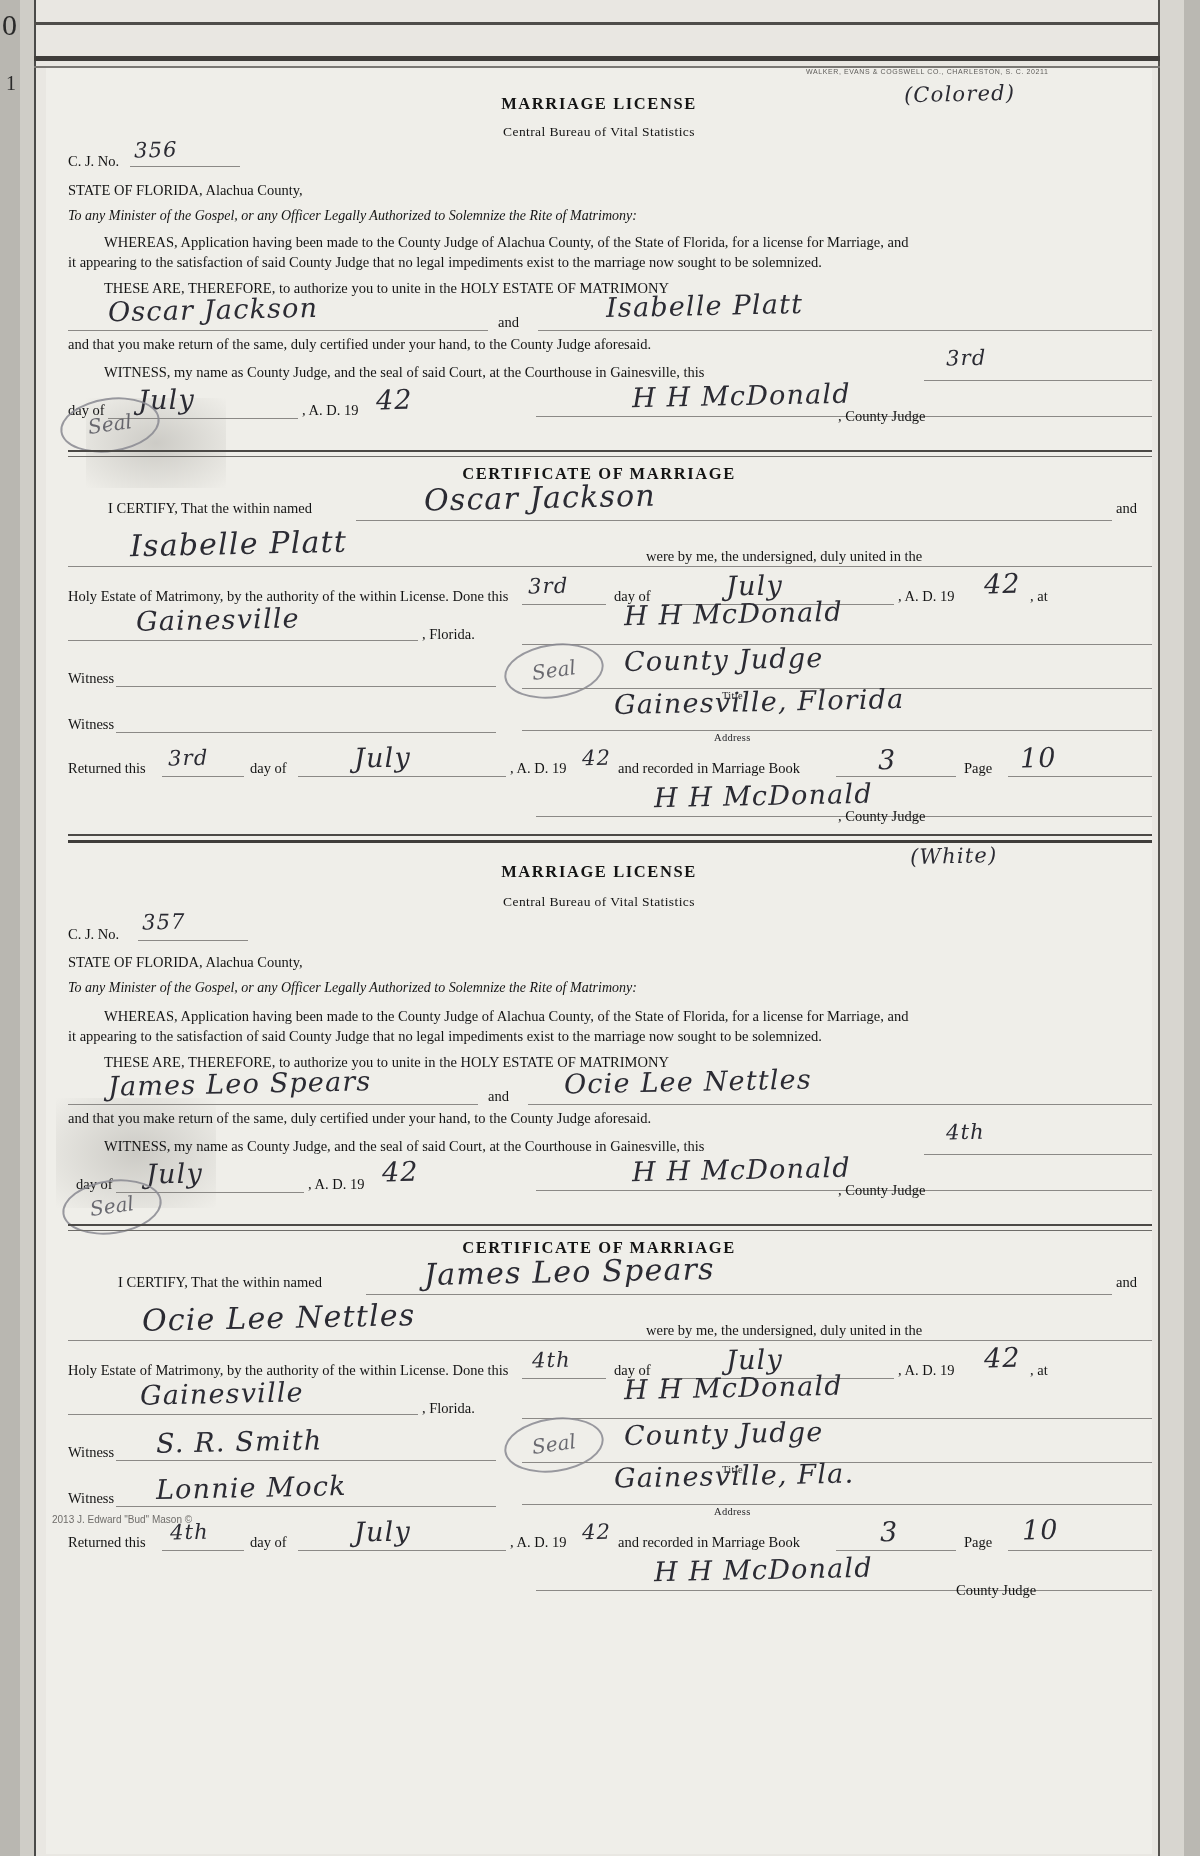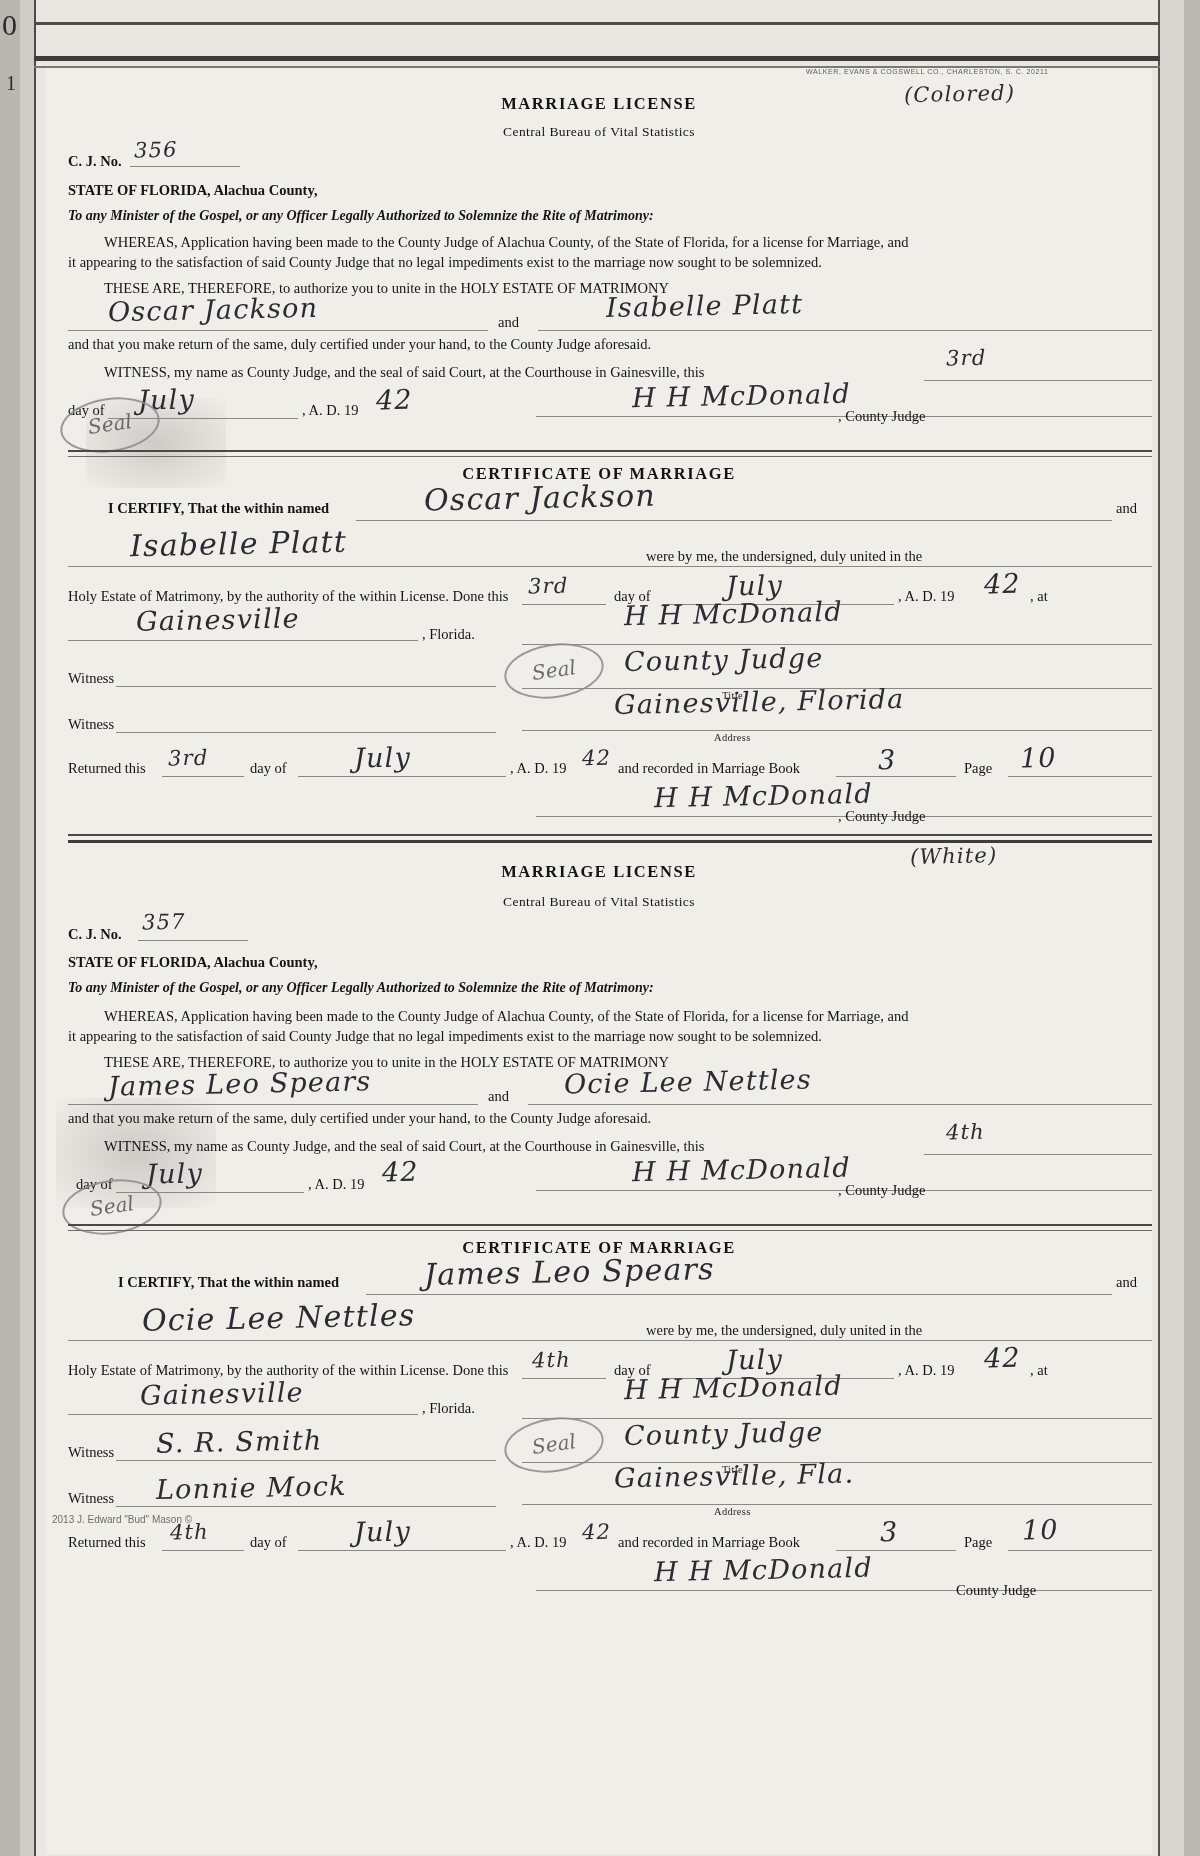--- a/index.html
+++ b/index.html
@@ -98,21 +98,21 @@
     letter-spacing: 1.6px;
   }
   .h-sub {
     font-size: 13.5px;
     letter-spacing: 0.4px;
   }
   .body-text {
     font-size: 14.5px;
     line-height: 20px;
   }
-  .bold { font-weight: bold; }
+  .bold { font-weight: normal; }
   .ital { font-style: italic; }
 
   
   .hw {
     font-family: "DejaVu Serif", serif;
     font-style: italic;
     color: #2b2b33;
     font-size: 27px;
     letter-spacing: 1.2px;
     transform: rotate(-1.2deg);

